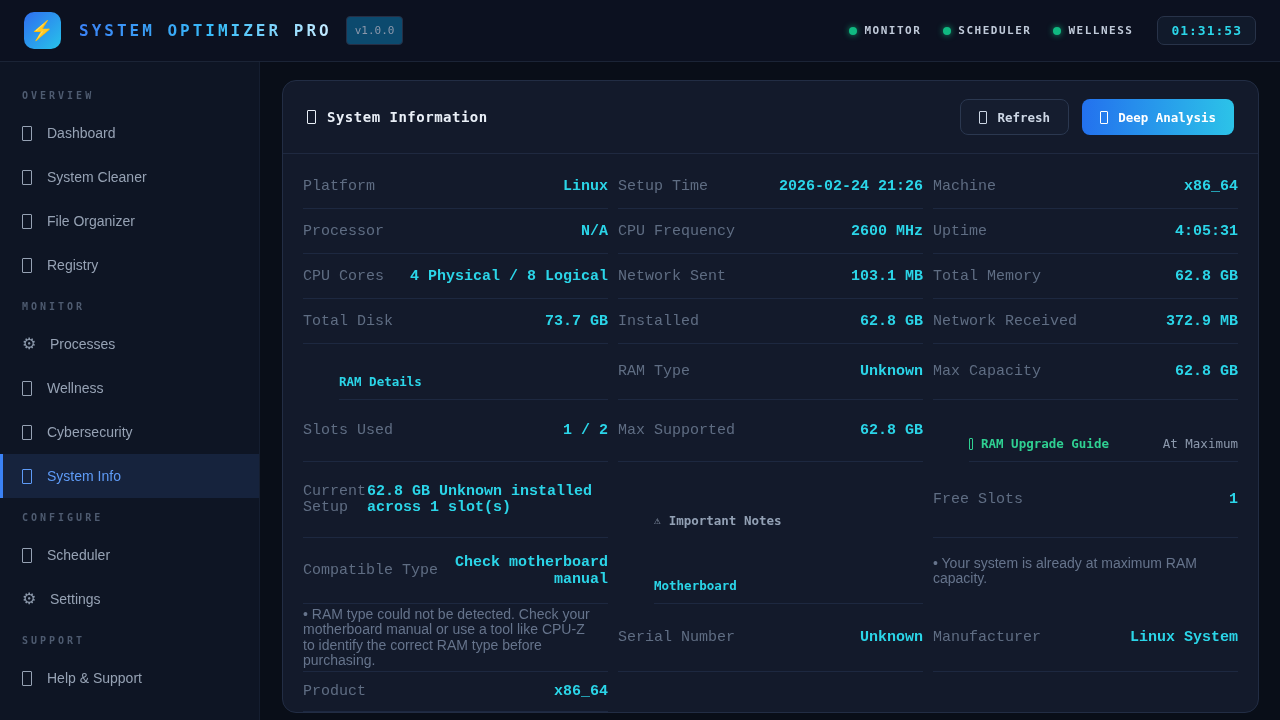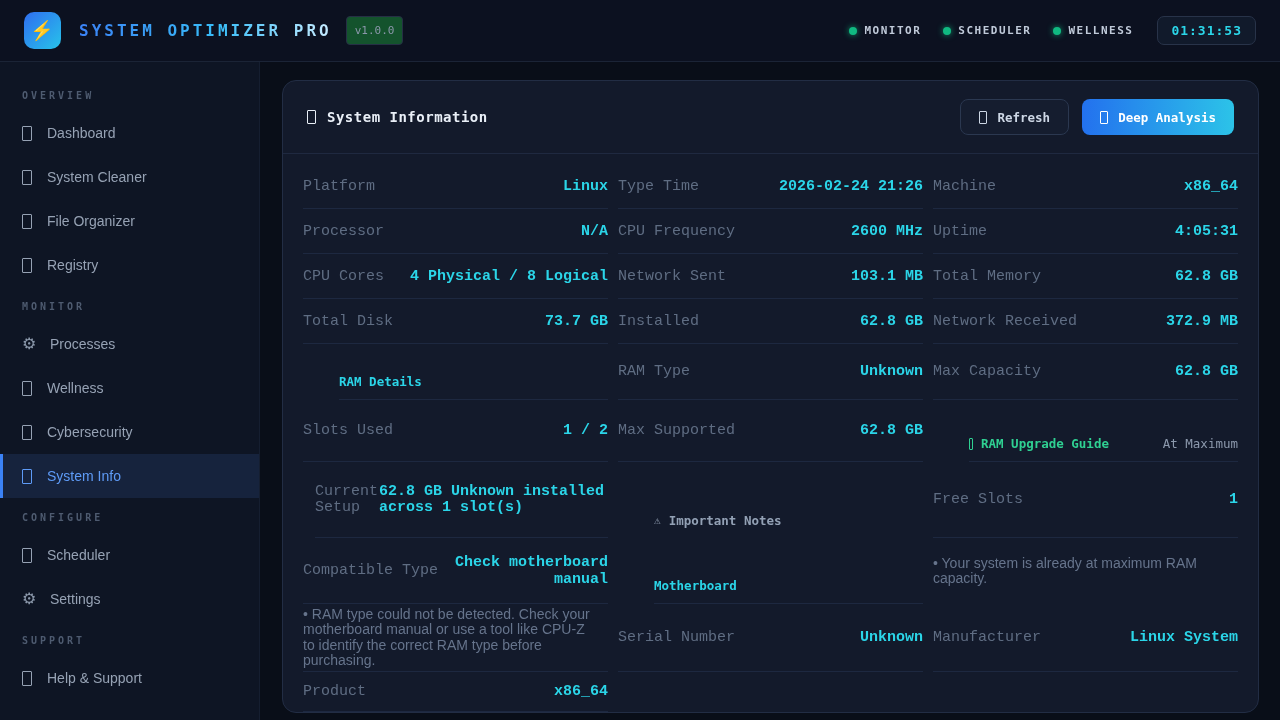--- a/index.html
+++ b/index.html
@@ -25,21 +25,21 @@
     color:#fff; font-size:19px;
   }
   .app-title {
     margin-left:18px; font-family:"DejaVu Sans Mono", monospace;
     font-size:16px; font-weight:bold; letter-spacing:3px;
     background:linear-gradient(90deg,#3b82f6 0%,#38bdf8 55%,#c9ecff 100%);
     -webkit-background-clip:text; background-clip:text; color:transparent;
   }
   .version-badge {
     margin-left:14px; font-family:"DejaVu Sans Mono", monospace;
-    font-size:11px; color:#8b97ab; background:#14532d;
+    font-size:11px; color:#8b97ab; background:#0c4a6e;
     border:1px solid #262f45; border-radius:4px; padding:7px 8px;
   }
   .header-right { margin-left:auto; display:flex; align-items:center; gap:24px; }
   .status-list { display:flex; align-items:center; gap:22px; }
   .status-item { display:flex; align-items:center; gap:7px; }
   .status-dot {
     width:8px; height:8px; border-radius:50%;
     background:#10b981; box-shadow:0 0 6px rgba(16,185,129,.8);
   }
   .status-label {
@@ -115,21 +115,21 @@
     grid-template-rows:45px 45px 45px 45px 56px 62px 76px 66px 68px 40px;
   }
   .cell { border-bottom:1px solid #1d2840; display:flex; align-items:center; min-width:0; }
   .cell.nb { border-bottom:none; }
   .cell.kv {
     justify-content:space-between; gap:8px;
     font-family:Liberation Mono, monospace; font-size:15px;
   }
   .cell.kv .lbl { color:#5f6d83; white-space:nowrap; }
   .cell.kv .val { color:#2bd5e8; font-weight:bold; text-align:right; }
-  .cell.kv.wrap { justify-content:flex-start; gap:6px;margin-left:12px; }
+  .cell.kv.wrap { justify-content:flex-start; gap:6px; }
   .cell.kv.wrap .lbl { width:58px; flex-shrink:0; white-space:normal; line-height:16px; }
   .cell.kv.wrap .val { text-align:left; flex:1; line-height:16px; }
   .cell.heading {
     align-items:flex-end; padding-bottom:10px;
     font-family:"DejaVu Sans Mono", monospace; font-size:12.5px; font-weight:bold;margin-left:36px;
   }
   .cell.heading .h-left { display:flex; align-items:center; gap:8px; }
   .cell.heading.split { justify-content:space-between; }
   .cell.heading .h-right { color:#8c99ad; font-weight:normal; }
   .cell.heading.c-cyan { color:#2bd5e8; }
@@ -273,21 +273,21 @@
             <span class="val">Check motherboard manual</span>
           </div>
           <div class="cell note">• RAM type could not be detected. Check your motherboard manual or use a tool like CPU-Z to identify the correct RAM type before purchasing.</div>
           <div class="cell kv">
             <span class="lbl">Product</span>
             <span class="val">x86_64</span>
           </div>
         </div>
         <div class="info-col">
           <div class="cell kv">
-            <span class="lbl">Type Time</span>
+            <span class="lbl">Setup Time</span>
             <span class="val">2026-02-24 21:26</span>
           </div>
           <div class="cell kv">
             <span class="lbl">CPU Frequency</span>
             <span class="val">2600 MHz</span>
           </div>
           <div class="cell kv">
             <span class="lbl">Network Sent</span>
             <span class="val">103.1 MB</span>
           </div>

